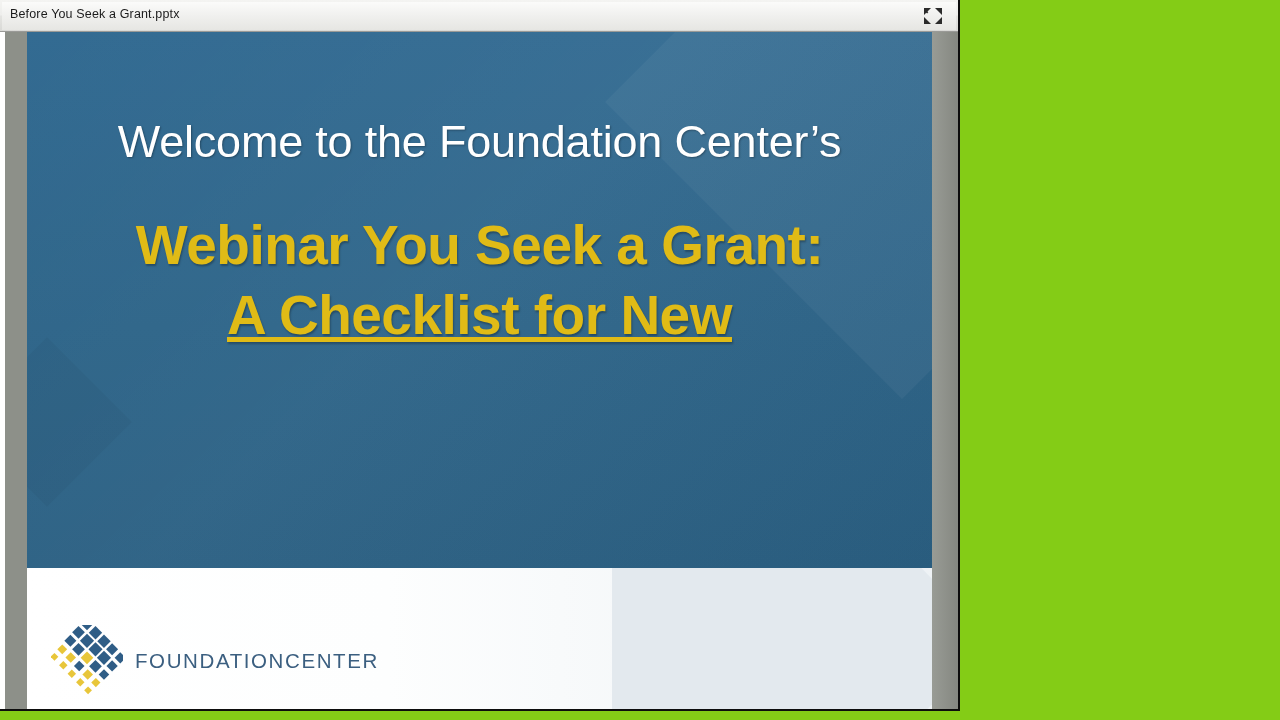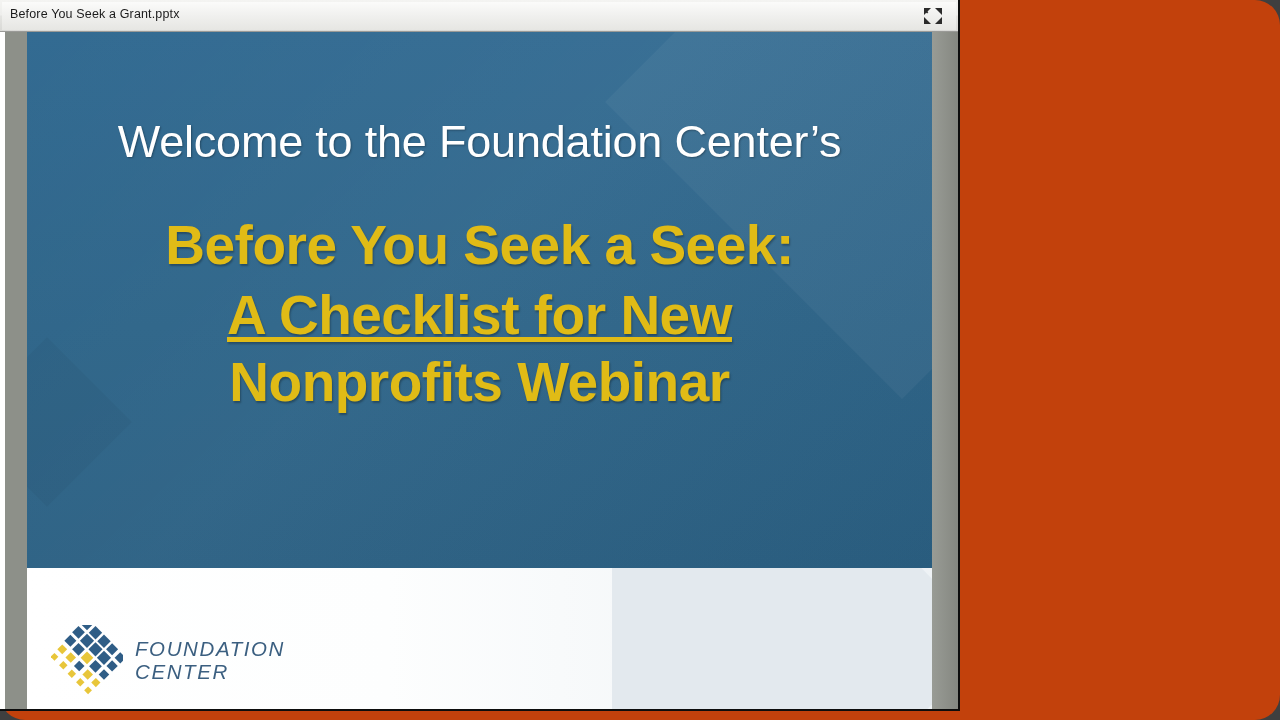--- a/index.html
+++ b/index.html
@@ -9,22 +9,21 @@
     height: 720px;
     overflow: hidden;
     background: #3f3f3f;
     font-family: "Liberation Sans", sans-serif;
   }
 
   
   #desktop {
     position: absolute;
     inset: 0;
-    background: #c2410c;
-    border-radius: 25px;
+    background: #84cc16;
   }
 
   
   #viewer-window {
     position: absolute;
     left: 0px;
     top: 0px;
     width: 960px;
     height: 711px;
     background: #ffffff;
@@ -212,28 +211,27 @@
   #logo-mark {
     width: 72px;
     height: 72px;
     position: relative;
     flex: none;
   }
   #logo-mark svg { display: block; }
   #logo-wordmark {
     margin-left: 12px;
     display: flex;
-    flex-direction: column;
+    flex-direction: row;
     justify-content: flex-start;
     color: #3b5f80;
     font-size: 20.5px;
     line-height: 1.12;
     letter-spacing: 1.6px;
     font-weight: 400;
-    font-style: italic;
   }
 </style>
 </head>
 <body>
 
 <div id="desktop">
 
   <div id="viewer-window">
 
     <div id="title-bar">
@@ -315,21 +313,20 @@
             </div>
             <div id="logo-wordmark">
               <span>FOUNDATION</span>
               <span>CENTER</span>
             </div>
           </div>
         </div>
 
         <div id="slide-text">
           <div id="welcome-line">Welcome to the Foundation Center’s</div>
-          <div id="title-line-1" class="title-line">Before You Seek a Seek:</div>
+          <div id="title-line-1" class="title-line">Webinar You Seek a Grant:</div>
           <div id="title-line-2" class="title-line">A Checklist for New</div>
-          <div id="title-line-3" class="title-line">Nonprofits Webinar</div>
         </div>
 
       </div>
     </div>
   </div>
 </div>
 
 </body></html>

